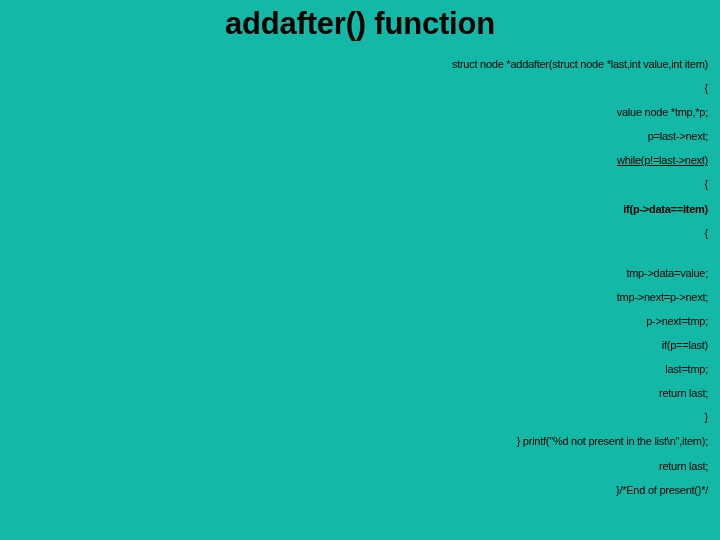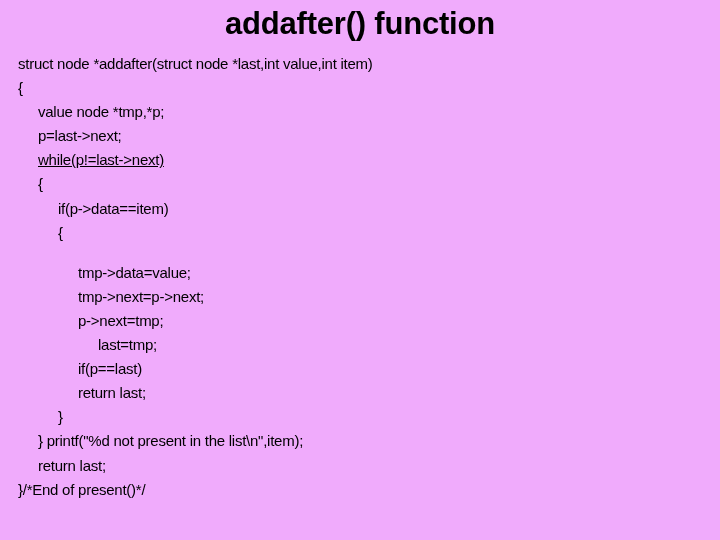--- a/index.html
+++ b/index.html
@@ -12,70 +12,71 @@
     height: 540px;
     overflow: hidden;
     font-family: "Liberation Sans", sans-serif;
     color: #000000;
     position: relative;
   }
   #slide {
     position: relative;
     width: 720px;
     height: 540px;
-    background: #f0abfc;
+    background: #14b8a6;
   }
   #slide-title {
     position: absolute;
     left: 0;
     top: 4px;
     width: 720px;
     text-align: center;
     font-size: 31px;
     font-weight: bold;
     line-height: 40px;
     letter-spacing: -0.2px;
     white-space: nowrap;
   }
   #code-block {
     position: absolute;
     left: 18px;
     top: 52px;
     width: 690px;
   }
   .code-line {
-    font-size: 15px;
+    font-size: 11px;
     line-height: 24.1px;
     height: 24.1px;
     white-space: pre;
     letter-spacing: -0.25px;
     color: #000000;
+    text-align: right;
   }
 </style>
 </head>
 <body>
 
 <div id="slide">
 
   <div id="slide-title">addafter() function</div>
 
   <div id="code-block">
       <div class="code-line" style="padding-left: 0px;">struct node *addafter(struct node *last,int value,int item)</div>
       <div class="code-line" style="padding-left: 0px;">{</div>
       <div class="code-line" style="padding-left: 20px;">value node *tmp,*p;</div>
       <div class="code-line" style="padding-left: 20px;">p=last-&gt;next;</div>
       <div class="code-line" style="padding-left: 20px; text-decoration: underline;">while(p!=last-&gt;next)</div>
       <div class="code-line" style="padding-left: 20px;">{</div>
-      <div class="code-line" style="padding-left: 40px;">if(p-&gt;data==item)</div>
+      <div class="code-line" style="padding-left: 40px; font-weight: bold;">if(p-&gt;data==item)</div>
       <div class="code-line" style="padding-left: 40px;">{</div>
       <div class="code-line" style="padding-left: 60px; margin-top: 16px;">tmp-&gt;data=value;</div>
       <div class="code-line" style="padding-left: 60px;">tmp-&gt;next=p-&gt;next;</div>
       <div class="code-line" style="padding-left: 60px;">p-&gt;next=tmp;</div>
+      <div class="code-line" style="padding-left: 60px;">if(p==last)</div>
       <div class="code-line" style="padding-left: 80px;">last=tmp;</div>
-      <div class="code-line" style="padding-left: 60px;">if(p==last)</div>
       <div class="code-line" style="padding-left: 60px;">return last;</div>
       <div class="code-line" style="padding-left: 40px;">}</div>
       <div class="code-line" style="padding-left: 20px;">} printf("%d not present in the list\n",item);</div>
       <div class="code-line" style="padding-left: 20px;">return last;</div>
       <div class="code-line" style="padding-left: 0px;">}/*End of present()*/</div>
     </div>
 
 </div>
 
 </body></html>

